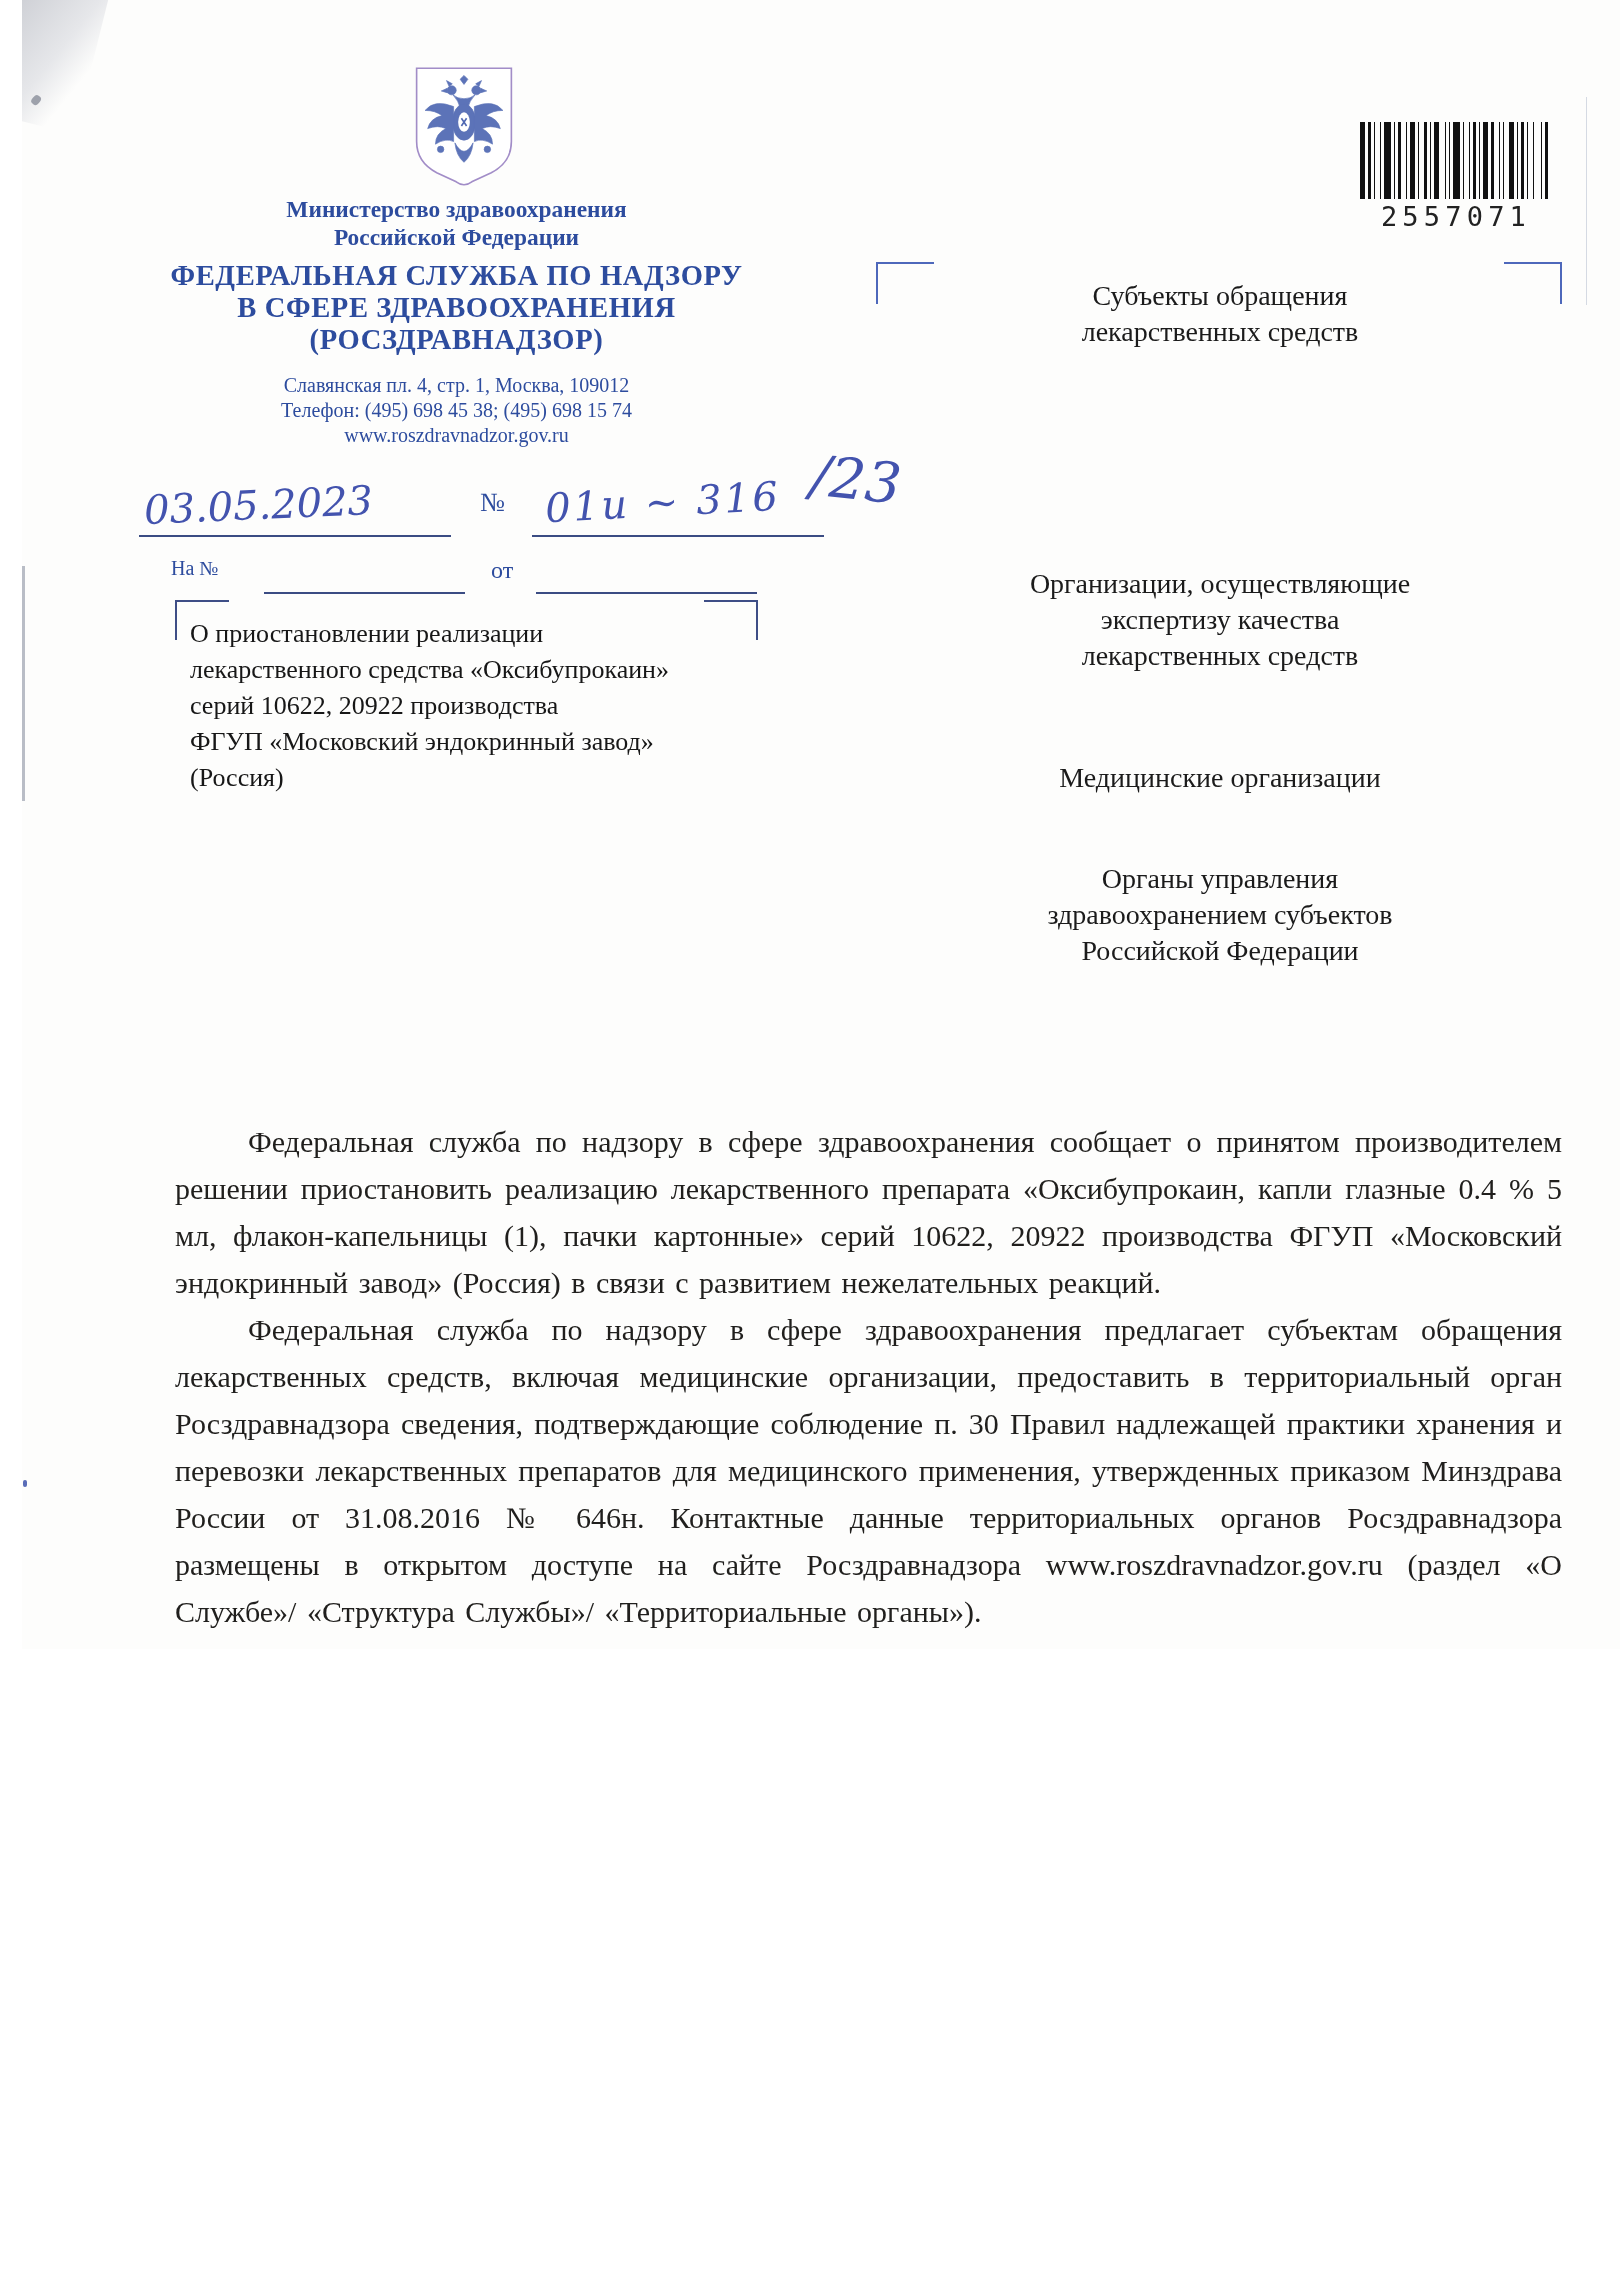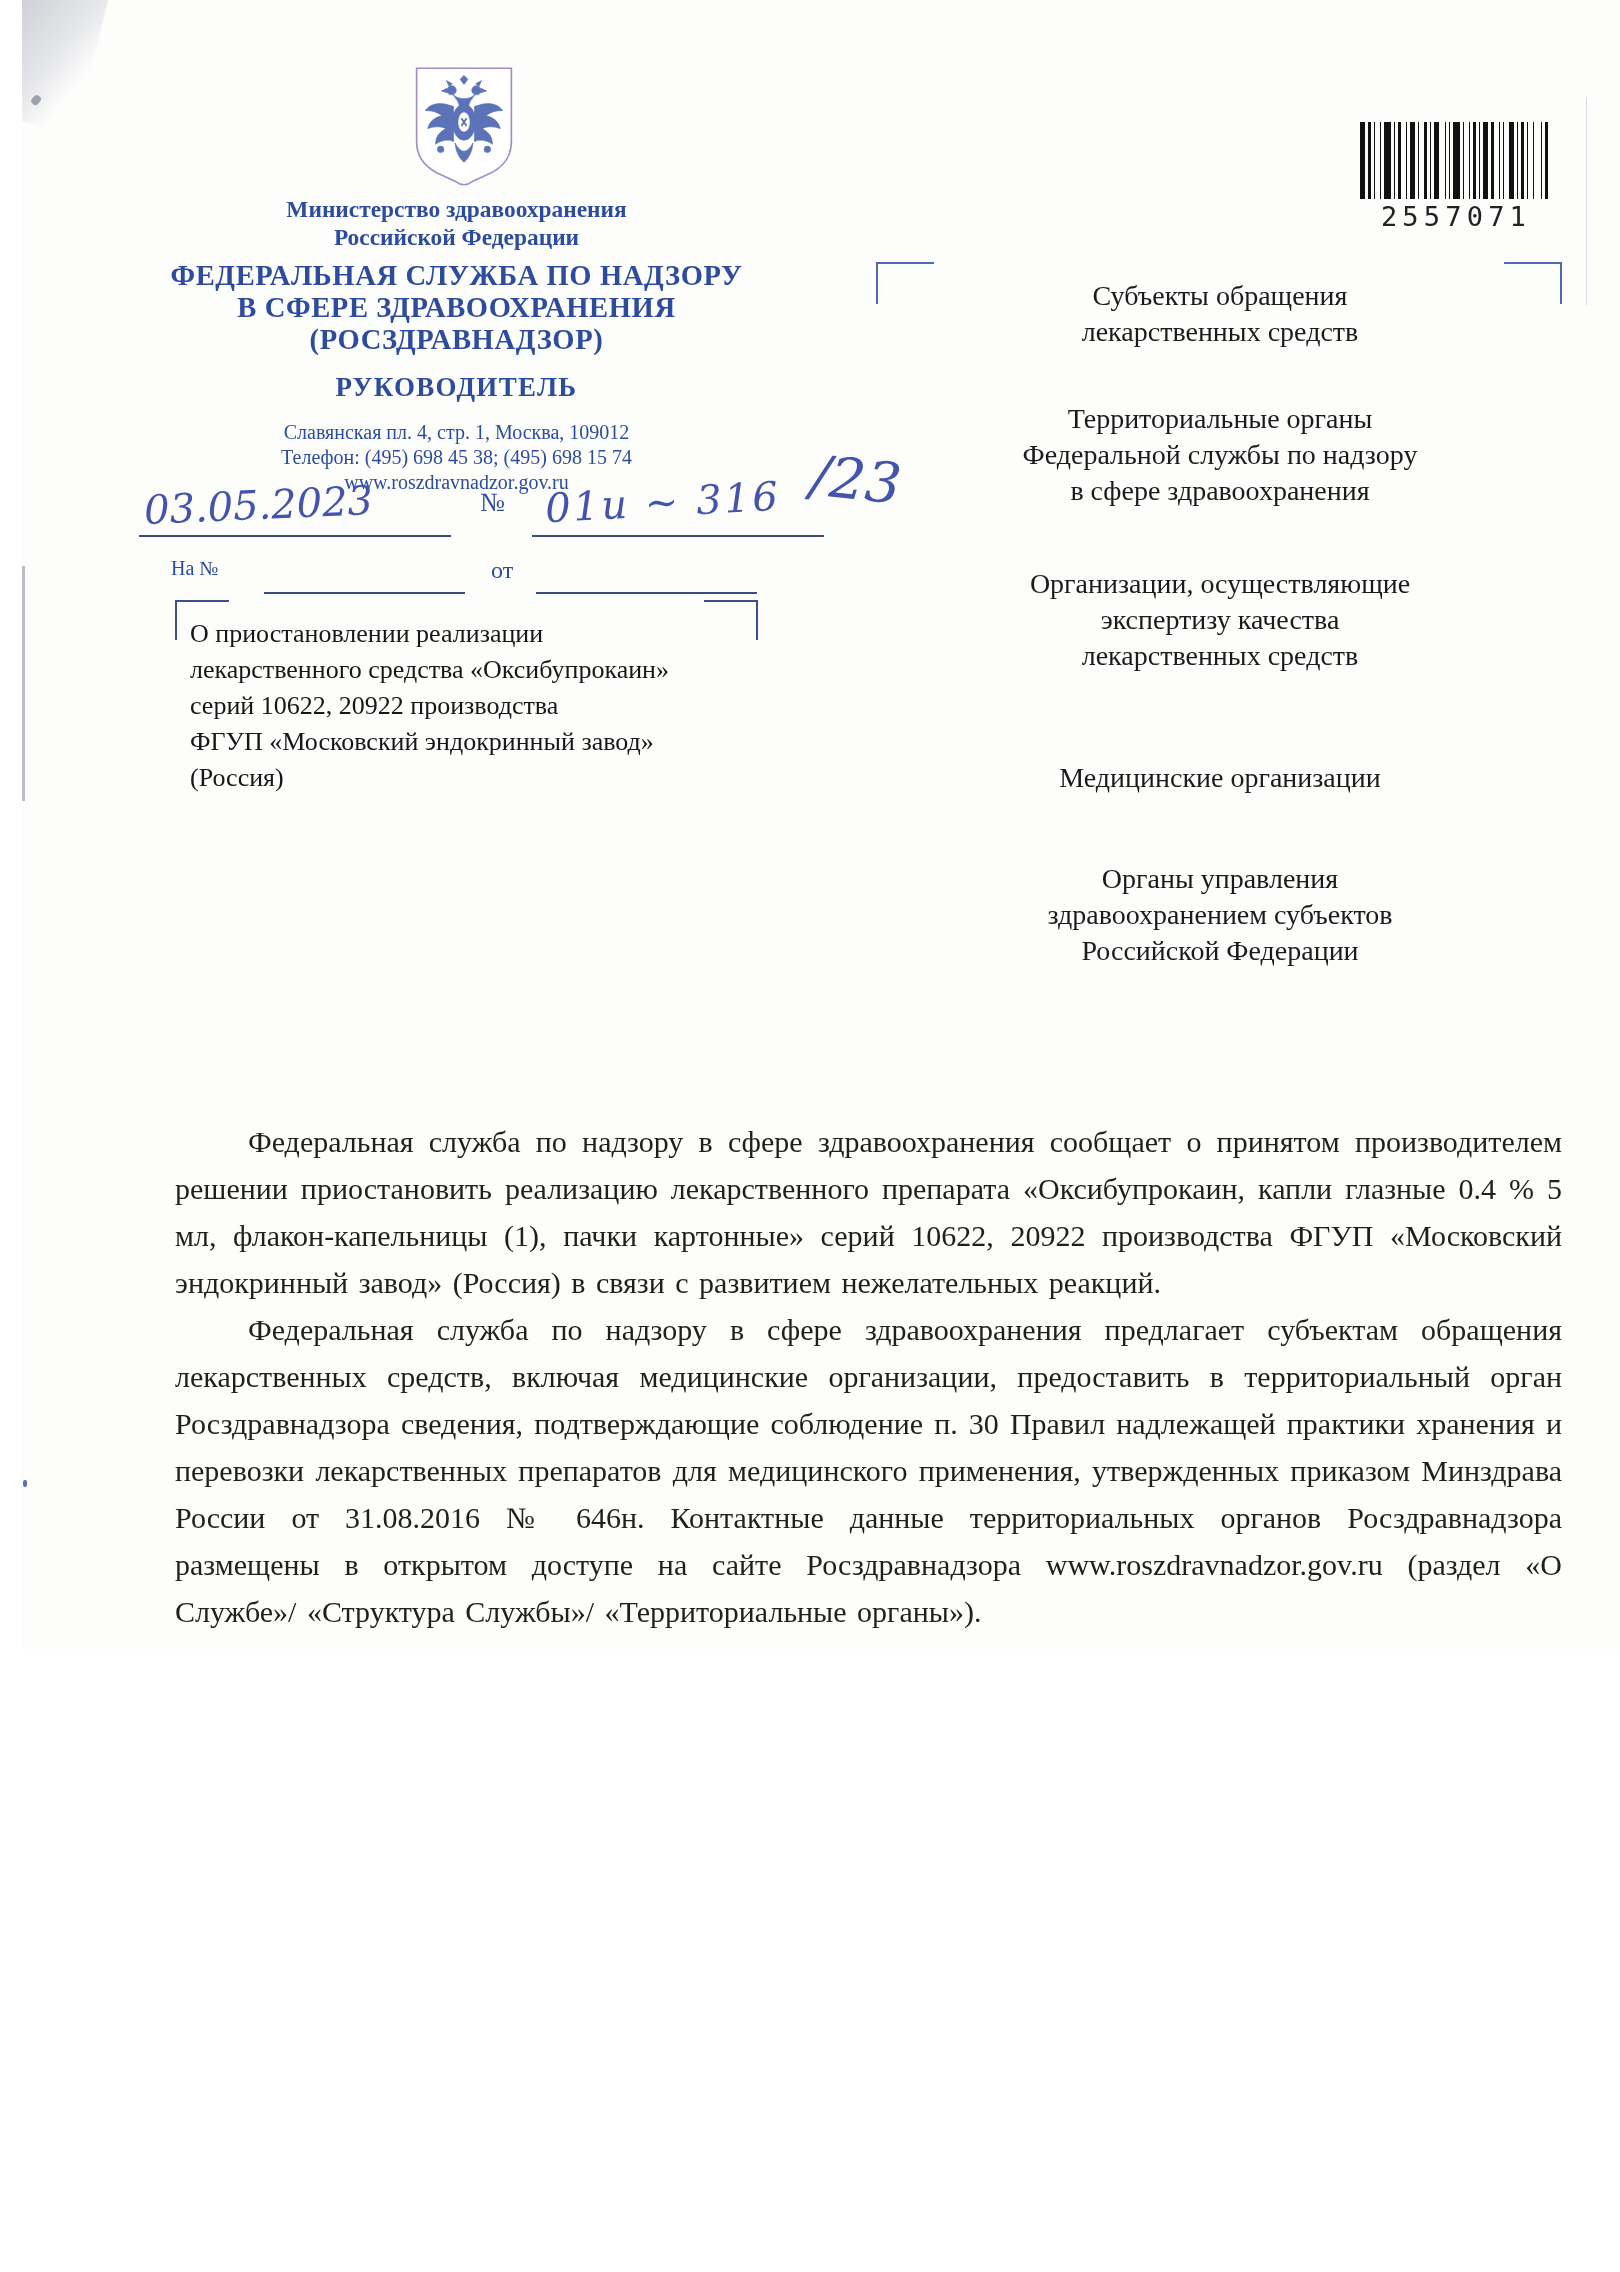--- a/index.html
+++ b/index.html
@@ -95,21 +95,20 @@
   </svg>
 
   <div id="head-col" class="abs">
     <div class="ministry-line">Министерство здравоохранения</div>
     <div class="ministry-line">Российской Федерации</div>
     <div class="service-block">
       <div class="service-line">ФЕДЕРАЛЬНАЯ СЛУЖБА ПО НАДЗОРУ</div>
       <div class="service-line">В СФЕРЕ ЗДРАВООХРАНЕНИЯ</div>
       <div class="service-line">(РОСЗДРАВНАДЗОР)</div>
     </div>
-    <div class="ruk">РУКОВОДИТЕЛЬ</div>
     <div class="addr-block">
       <div class="addr-line">Славянская пл. 4, стр. 1, Москва, 109012</div>
       <div class="addr-line">Телефон: (495) 698 45 38; (495) 698 15 74</div>
       <div class="addr-line">www.roszdravnadzor.gov.ru</div>
     </div>
   </div>
 
   <div class="abs hand" style="left:122px;top:482px;font-size:40px;transform:rotate(-2.5deg);">03.05.2023</div>
   <div class="abs refline" style="left:117px;top:535px;width:312px;"></div>
 
@@ -169,25 +168,20 @@
     <div class="subject-line">лекарственного средства «Оксибупрокаин»</div>
     <div class="subject-line">серий 10622, 20922 производства</div>
     <div class="subject-line">ФГУП «Московский эндокринный завод»</div>
     <div class="subject-line">(Россия)</div>
   </div>
 
   <div class="abs recip" style="top:278px;">
     <div class="recip-line">Субъекты обращения</div>
     <div class="recip-line">лекарственных средств</div>
   </div>
-  <div class="abs recip" style="top:401px;">
-    <div class="recip-line">Территориальные органы</div>
-    <div class="recip-line">Федеральной службы по надзору</div>
-    <div class="recip-line">в сфере здравоохранения</div>
-  </div>
   <div class="abs recip" style="top:566px;">
     <div class="recip-line">Организации, осуществляющие</div>
     <div class="recip-line">экспертизу качества</div>
     <div class="recip-line">лекарственных средств</div>
   </div>
   <div class="abs recip" style="top:760px;">
     <div class="recip-line">Медицинские организации</div>
   </div>
   <div class="abs recip" style="top:861px;">
     <div class="recip-line">Органы управления</div>

